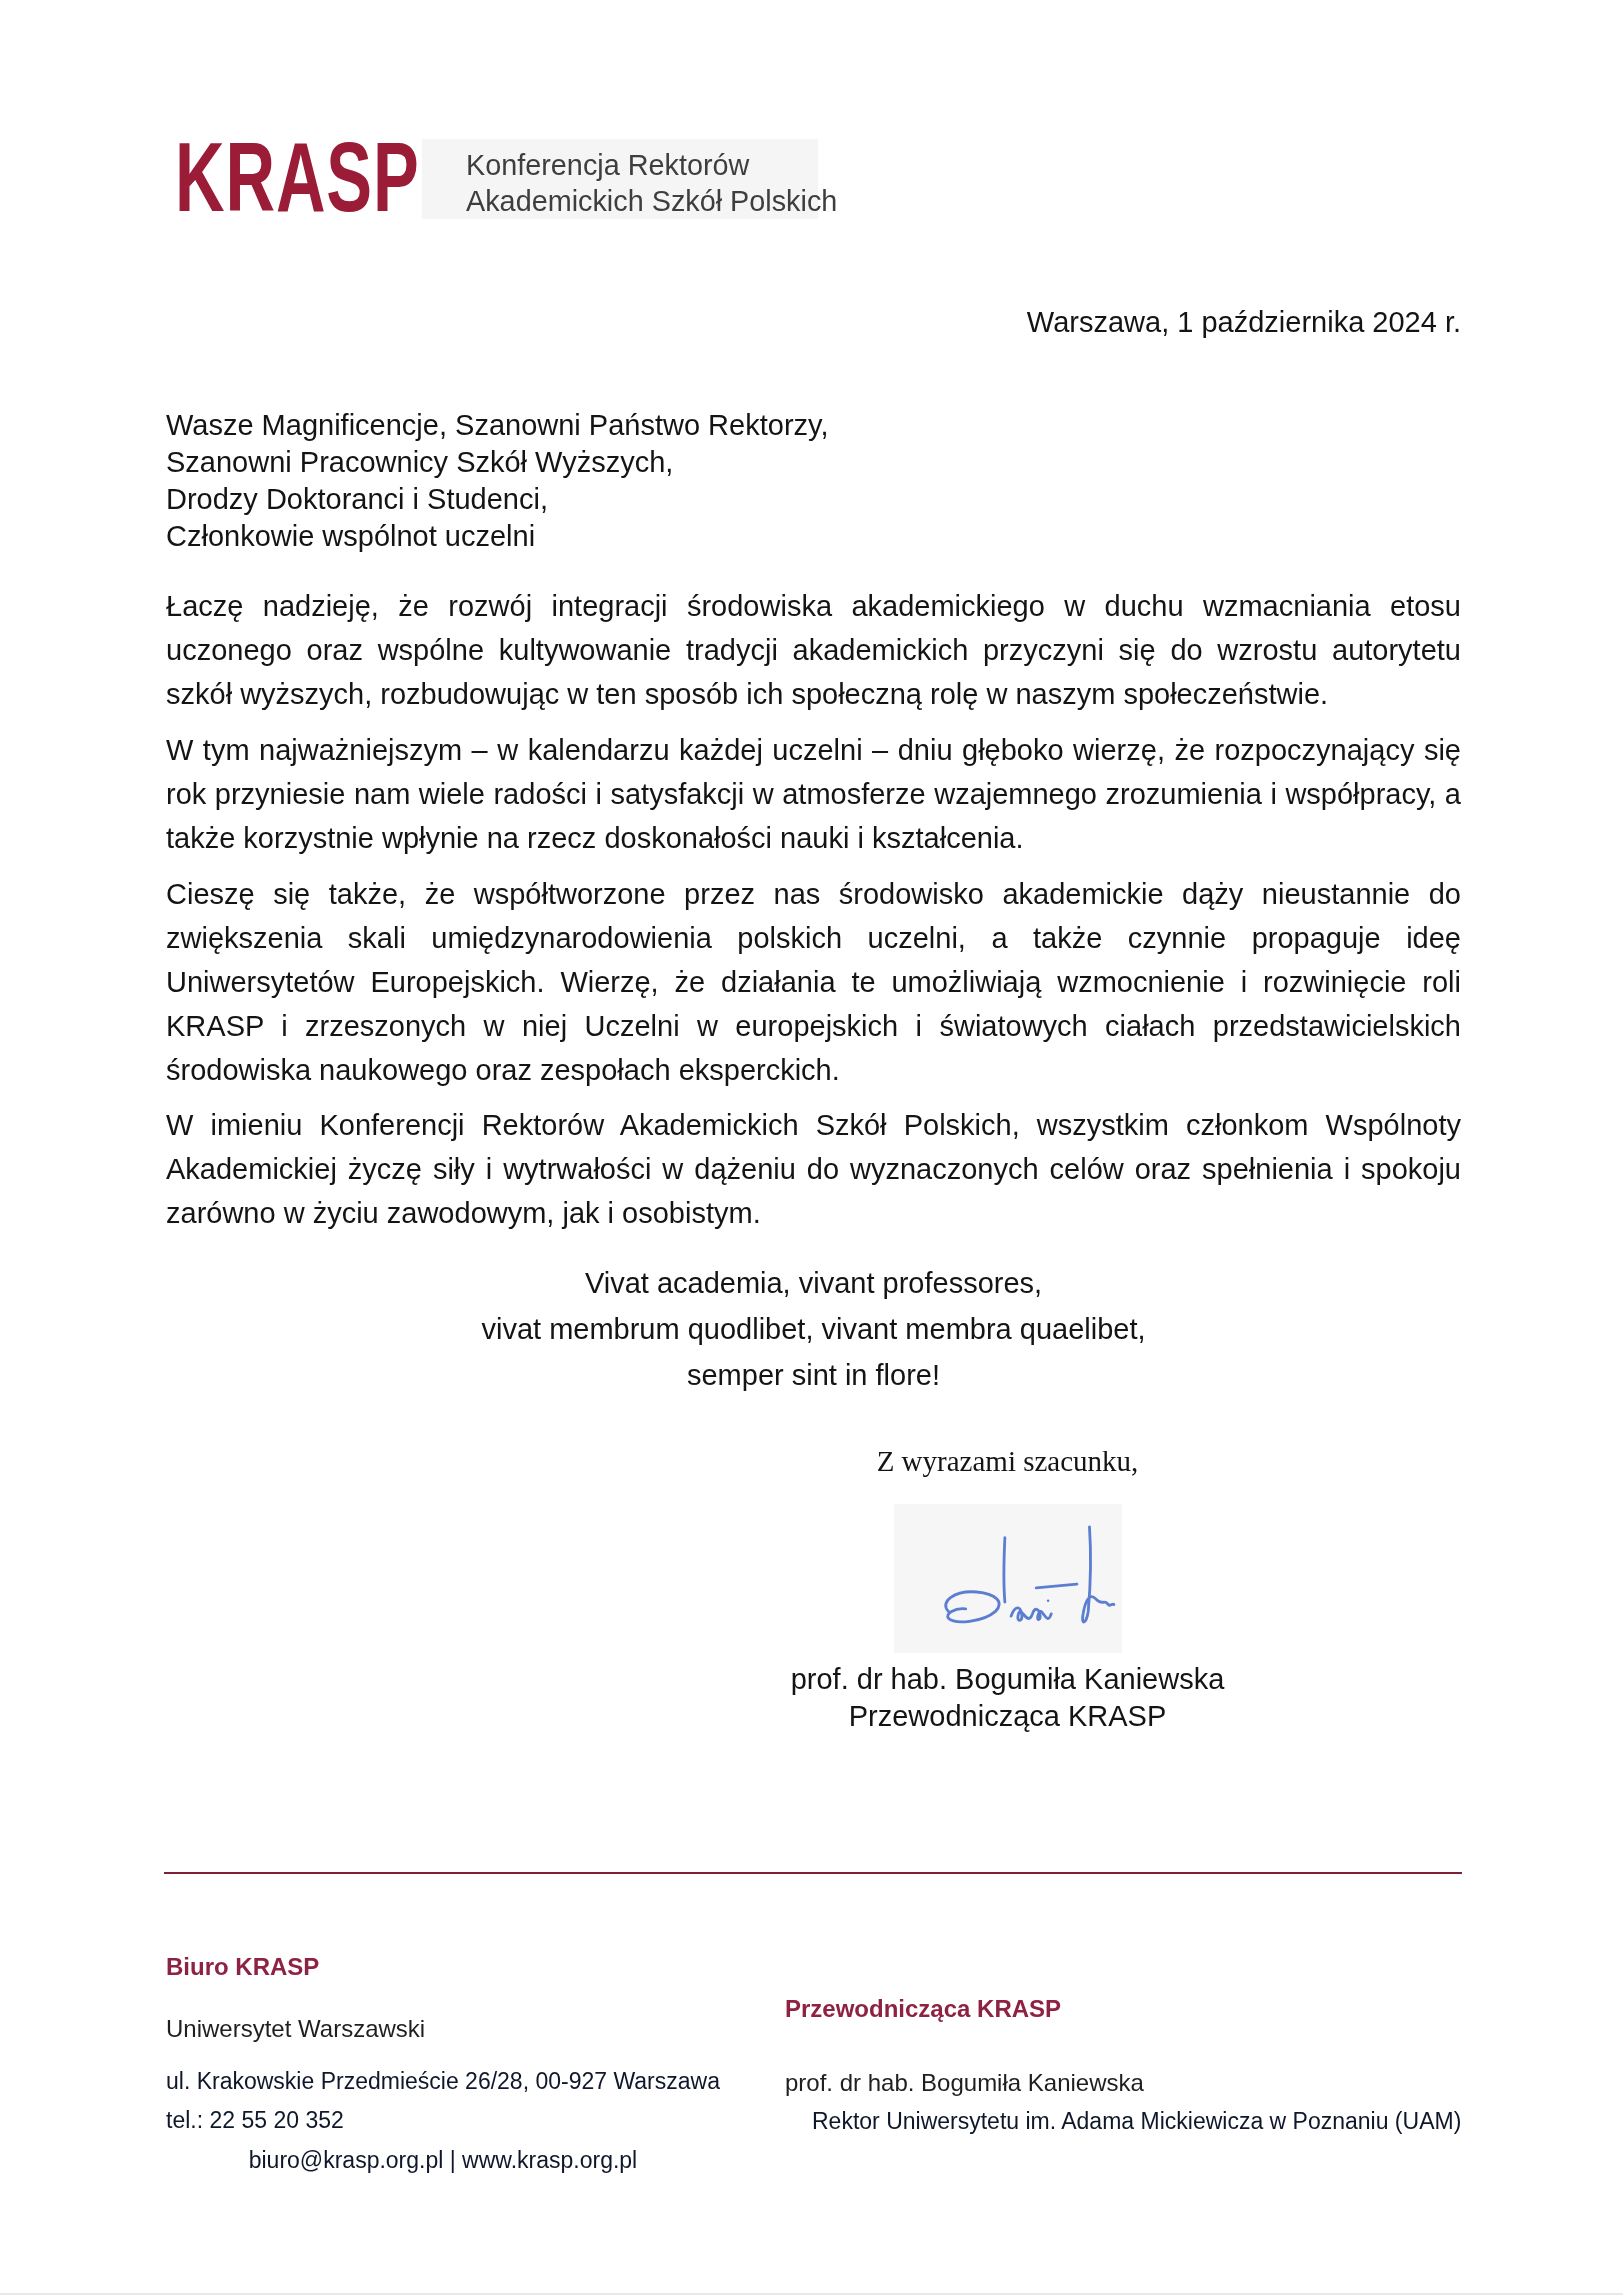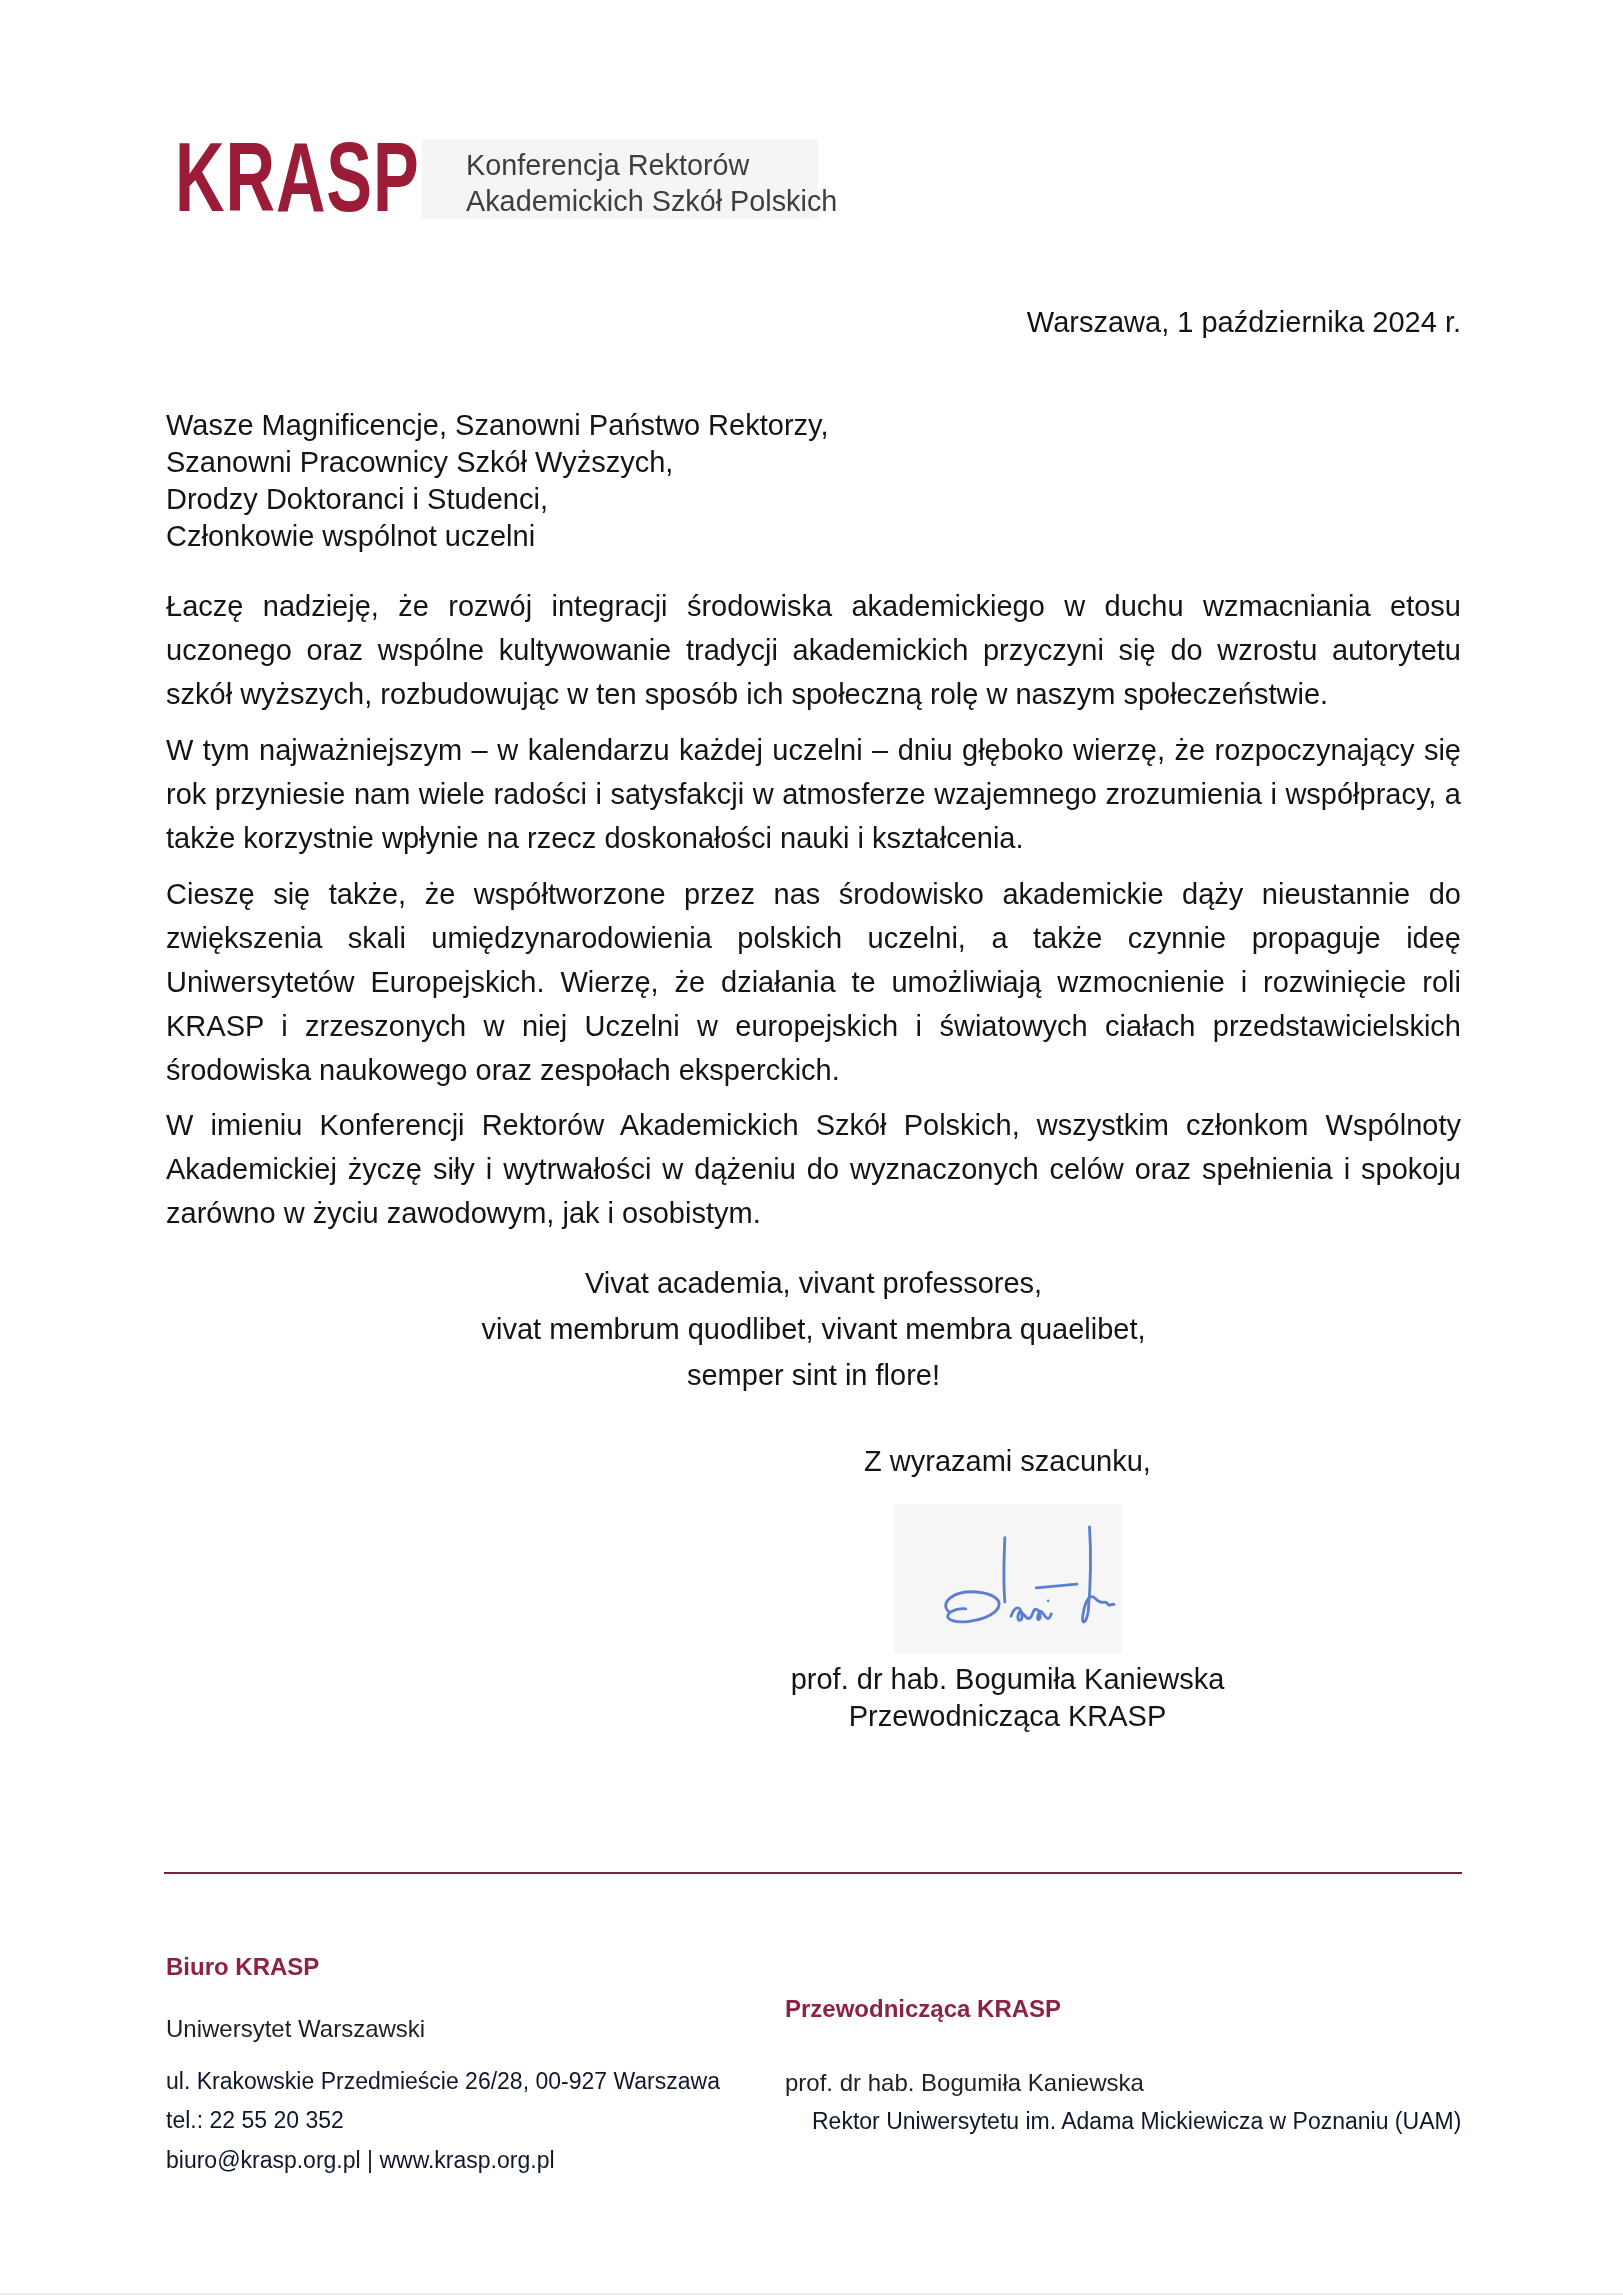--- a/index.html
+++ b/index.html
@@ -52,21 +52,21 @@
     position:absolute; top:584px; left:166px; width:1295px;
     font-size:29px; line-height:44px; color:#141414;
   }
   .letter-body p { text-align:justify; margin:0 0 11.8px 0; }
   .vivat {
     text-align:center; margin:25px 0 0 0; line-height:46px;
   }
   .signoff {
     width:497px; margin:41px 0 0 593px; text-align:center;
   }
-  .signoff .closing { font-size:29px; }
+  .signoff .closing { font-size:29px;font-family:Liberation Serif, serif; }
   .sig-wrap {
     width:228px; height:149px; margin:21px auto 7.9px auto;
     background:#f6f6f6;
     display:flex; align-items:center; justify-content:center;
   }
   .sig-wrap svg { display:block; }
   .signoff .name-lines { font-size:29px; line-height:37px; }
 
   
   .footer-rule {
@@ -76,21 +76,21 @@
   .footer-left  { position:absolute; top:1955px; left:166px; }
   .footer-right { position:absolute; top:1997px; left:785px; }
   .f-heading {
     font-size:24px; line-height:24px; font-weight:bold; color:#8e2242;
   }
   .f-org  { font-size:24px; line-height:24px; font-weight:normal; color:#1f1f1f; }
   .f-row  { font-size:23px; line-height:23px; color:#0f172a; }
   .footer-left .f-heading { margin-bottom:38px; }
   .footer-left .f-org     { margin-bottom:29px; }
   .footer-left .f-row     { margin-bottom:16.4px; }
-  .footer-left .f-row:last-child { margin-bottom:8px; }
+  .footer-left .f-row:last-child { margin-bottom:8px;text-align:center; }
   .footer-right .f-heading { margin-bottom:50px; }
   .footer-right .f-org     { margin-bottom:15px; }
   .footer-right .f-row     { margin-bottom:15px;margin-left:27px; }
   .footer-right .f-row:last-child { margin-bottom:0; }
 </style>
 </head>
 <body>
 
 <div class="page">
 

